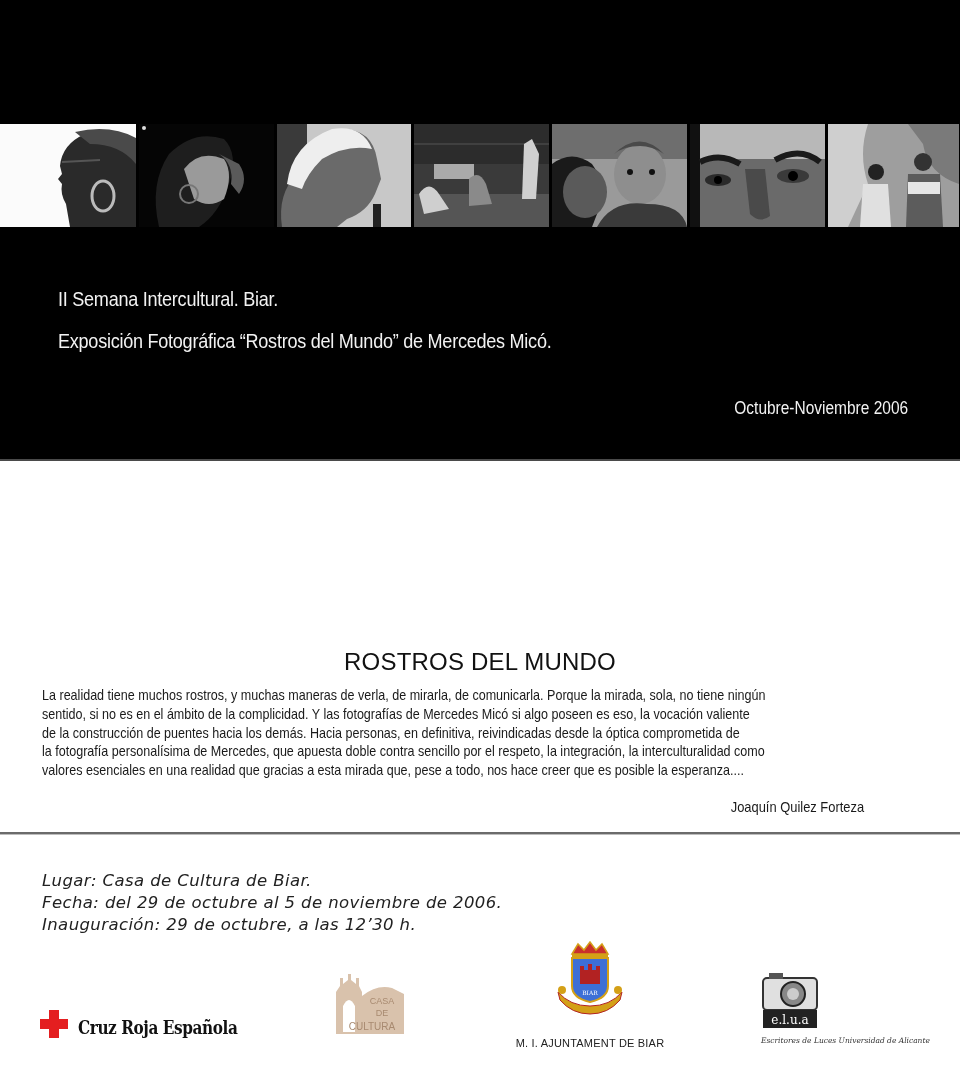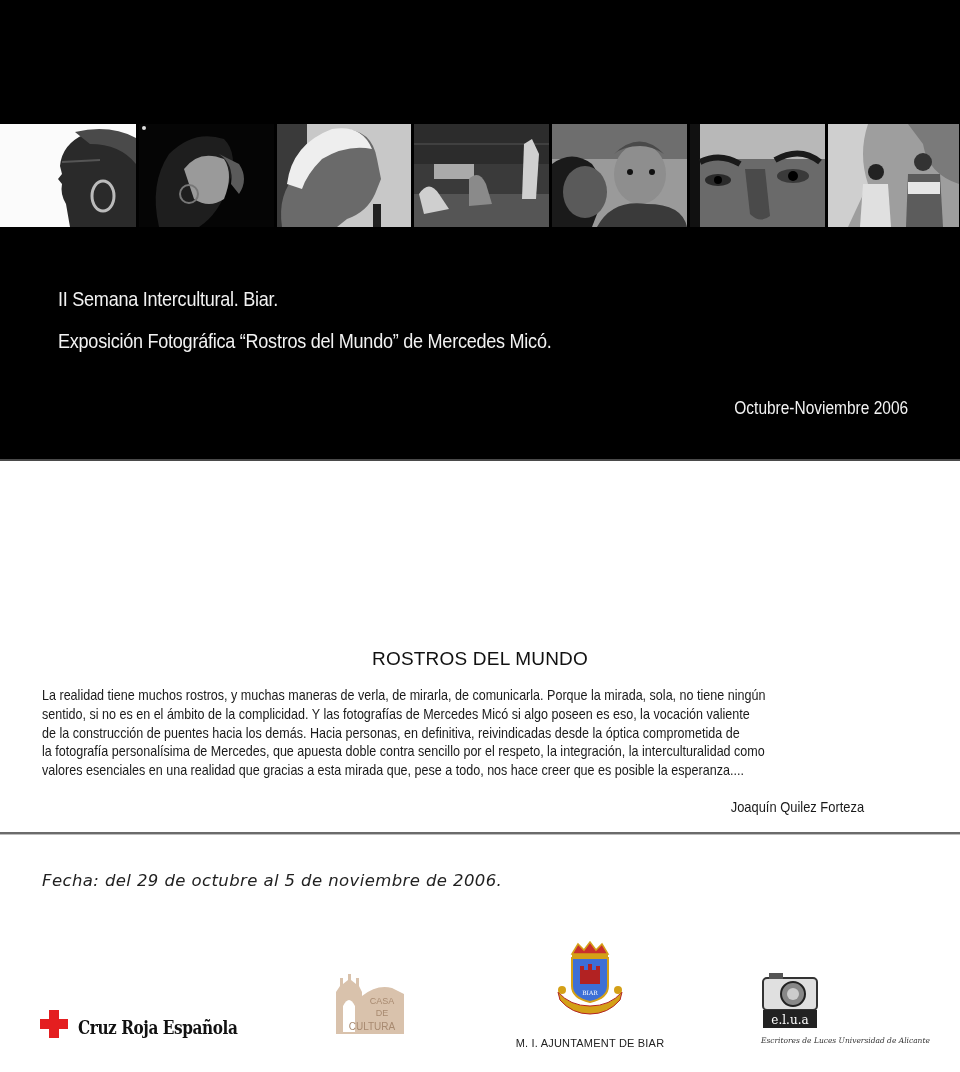--- a/index.html
+++ b/index.html
@@ -6,21 +6,21 @@
   body { width: 960px; height: 1072px; background: #ffffff; position: relative; overflow: hidden; font-family: "Liberation Sans", sans-serif; }
   .band { position: absolute; left: 0; top: 0; width: 960px; height: 459px; background: #000; }
   .band-edge { position: absolute; left: 0; top: 459px; width: 960px; height: 2px; background: #4a4a4a; }
   .strip { position: absolute; left: 0; top: 124px; width: 960px; height: 103px; display: flex; gap: 3px; }
   .photo { position: relative; height: 103px; overflow: hidden; }
   .photo svg { display: block; width: 100%; height: 100%; }
   .title1, .title2 { position: absolute; left: 58px; color: #f2f2f2; font-family: "Liberation Sans Narrow", "Liberation Sans", sans-serif; font-size: 21px; letter-spacing: -0.3px; transform: scaleX(0.86); transform-origin: left center; white-space: nowrap; }
   .title1 { top: 287px; }
   .title2 { top: 329px; }
   .dates { position: absolute; right: 52px; top: 398px; color: #f2f2f2; font-size: 18px; transform: scaleX(0.86); transform-origin: right center; white-space: nowrap; }
-  .heading { position: absolute; left: 0; width: 960px; top: 648px; text-align: center; font-size: 19px; color: #111; letter-spacing: 0.2px; }
+  .heading { position: absolute; left: 0; width: 960px; top: 648px; text-align: center; font-size: 24px; color: #111; letter-spacing: 0.2px; }
   .body { position: absolute; left: 42px; width: 1020px; top: 686px; font-size: 14.6px; line-height: 18.8px; color: #1a1a1a; transform: scaleX(0.86); transform-origin: left top; }
   .body p { margin: 0; white-space: nowrap; }
   .author { position: absolute; right: 96px; top: 798px; font-size: 15px; color: #1a1a1a; transform: scaleX(0.86); transform-origin: right center; white-space: nowrap; }
   .rule { position: absolute; left: 0; top: 832px; width: 960px; height: 2px; background: #6b6b6b; }
   .rule2 { position: absolute; left: 0; top: 834px; width: 960px; height: 1px; background: #bdbdbd; }
   .info { position: absolute; left: 42px; top: 870px; font-family: "DejaVu Sans", sans-serif; font-style: italic; font-size: 16.5px; line-height: 22px; color: #222; letter-spacing: 0.4px; }
   .info div { white-space: nowrap; }
   .logo { position: absolute; }
   .cruz { left: 40px; top: 1010px; display: flex; align-items: flex-end; gap: 10px; }
   .cross { width: 28px; height: 28px; position: relative; }
@@ -140,21 +140,23 @@
   <p>de la construcción de puentes hacia los demás. Hacia personas, en definitiva, reivindicadas desde la óptica comprometida de</p>
   <p>la fotografía personalísima de Mercedes, que apuesta doble contra sencillo por el respeto, la integración, la interculturalidad como</p>
   <p>valores esenciales en una realidad que gracias a esta mirada que, pese a todo, nos hace creer que es posible la esperanza....</p>
 </div>
 <div class="author">Joaquín Quilez Forteza</div>
 
 <div class="rule"></div>
 <div class="rule2"></div>
 
 <div class="info">
+  <div>Lugar: Casa de Cultura de Biar.</div>
   <div>Fecha: del 29 de octubre al 5 de noviembre de 2006.</div>
+  <div>Inauguración: 29 de octubre, a las 12’30 h.</div>
 </div>
 
 <div class="logo cruz">
   <div class="cross"></div>
   <span class="cruz-text">Cruz Roja Española</span>
 </div>
 
 <div class="logo casa">
   <svg viewBox="0 0 76 64" width="76" height="64">
     <path d="M4 62 L4 20 L8 14 L8 6 L11 6 L11 12 L16 8 L16 2 L19 2 L19 8 L24 12 L24 6 L27 6 L27 14 L30 20 L30 24 Q45 12 60 16 L72 22 L72 62 Z" fill="#d9c2ac"></path>

